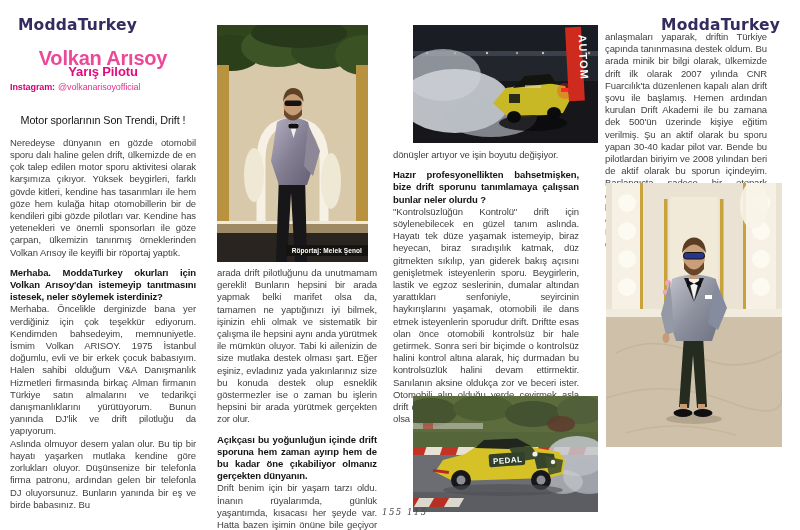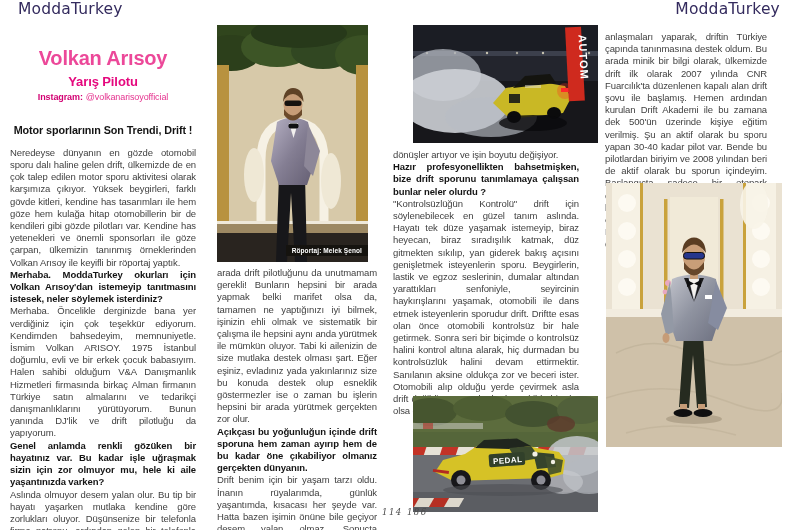--- a/index.html
+++ b/index.html
@@ -1,33 +1,33 @@
 <!DOCTYPE html>
 <html><head>
 <meta charset="utf-8">
 <style>
   html,body{margin:0;padding:0;background:#9a9a9a;}
   .page{position:relative;width:800px;height:530px;background:#ffffff;overflow:hidden;
         font-family:"Liberation Sans", sans-serif;}
-  .logo{position:absolute;top:0;font-size:15.5px;font-weight:400;color:#342b5e;
+  .logo{position:absolute;top:16px;font-size:15.5px;font-weight:700;color:#342b5e;
         letter-spacing:0.2px;font-family:"DejaVu Sans", sans-serif;}
   .logo-left{left:18px;}
   .logo-right{right:20px;}
 
   .col{position:absolute;text-align:justify;font-size:9.5px;line-height:12.2px;
        color:#3f3f3f;letter-spacing:-0.1px;}
   .col p{margin:0;}
-  .col p.q{font-weight:700;color:#141414;margin-top:0;}
+  .col p.q{font-weight:700;color:#141414;margin-top:8px;}
 
   .col1{left:10px;top:52px;width:186px;}
   .title{font-size:20px;font-weight:700;color:#ec4899;text-align:center;letter-spacing:-0.2px;}
-  .subtitle{font-size:13px;font-weight:700;color:#e5087e;text-align:center;margin-top:12px;}
-  .insta{font-size:9px;color:#e5338f;text-align:center;margin-top:3px;letter-spacing:-0.1px;}
+  .subtitle{font-size:13px;font-weight:700;color:#e5087e;text-align:center;margin-top:2px;}
+  .insta{font-size:9px;color:#e5338f;margin-top:3px;letter-spacing:-0.1px;}
   .insta-label{font-weight:700;color:#d20072;margin-right:3px;}
-  .headline{font-weight:700;font-size:10.8px;color:#141414;text-align:center;
+  .headline{font-weight:400;font-size:10.8px;color:#141414;text-align:center;
             margin-top:20px;letter-spacing:-0.1px;}
   .intro{margin-top:11px !important;}
 
   .col2{left:217px;top:267px;width:160px;}
   .col3{left:393px;top:149px;width:186px;}
   .col4{left:605px;top:31px;width:162px;}
   .col4b{left:605px;top:464px;width:162px;}
 
   .photo{position:absolute;overflow:hidden;}
   .photo svg{display:block;width:100%;height:100%;}
@@ -49,21 +49,20 @@
   <div class="logo logo-right">ModdaTurkey</div>
 
   <div class="col col1">
     <div class="title">Volkan Arısoy</div>
     <div class="subtitle">Yarış Pilotu</div>
     <div class="insta"><span class="insta-label">Instagram:</span><span>@volkanarisoyofficial</span></div>
     <div class="headline">Motor sporlarının Son Trendi, Drift !</div>
     <p class="intro">Neredeyse dünyanın en gözde otomobil sporu dalı haline gelen drift, ülkemizde de en çok talep edilen motor sporu aktivitesi olarak karşımıza çıkıyor. Yüksek beygirleri, farklı gövde kitleri, kendine has tasarımları ile hem göze hem kulağa hitap otomobillerin bir de kendileri gibi gözde pilotları var. Kendine has yetenekleri ve önemli sponsorları ile göze çarpan, ülkemizin tanınmış örneklerinden Volkan Arısoy ile keyifli bir röportaj yaptık.</p>
     <p class="q">Merhaba. ModdaTurkey okurları için Volkan Arısoy'dan istemeyip tanıtmasını istesek, neler söylemek isterdiniz?</p>
     <p>Merhaba. Öncelikle derginizde bana yer verdiğiniz için çok teşekkür ediyorum. Kendimden bahsedeyim, memnuniyetle. İsmim Volkan ARISOY. 1975 İstanbul doğumlu, evli ve bir erkek çocuk babasıyım. Halen sahibi olduğum V&amp;A Danışmanlık Hizmetleri firmasında birkaç Alman firmanın Türkiye satın almalarını ve tedarikçi danışmanlıklarını yürütüyorum. Bunun yanında DJ'lik ve  drift pilotluğu da yapıyorum.</p>
-    <p class="q">Genel anlamda renkli gözüken bir hayatınız var. Bu kadar işle uğraşmak sizin için zor olmuyor mu, hele ki aile yaşantınızda varken?</p>
     <p>Aslında olmuyor desem yalan olur. Bu tip bir hayatı yaşarken mutlaka kendine göre zorlukları oluyor. Düşünsenize bir telefonla firma patronu, ardından gelen bir telefonla DJ oluyorsunuz. Bunların yanında bir eş ve birde babasınız. Bu</p>
   </div>
 
   <div class="photo" id="photo1">
     <svg viewBox="0 0 151 237" preserveAspectRatio="none">
       <defs>
         <linearGradient id="spk1" x1="0" y1="0" x2="1" y2="1">
           <stop offset="0" stop-color="#b6b1c4"></stop>
             <stop offset="0.5" stop-color="#847e93"></stop>
             <stop offset="1" stop-color="#635d71"></stop>
@@ -249,14 +248,14 @@
       <path d="M81 97 L88 100.5 L95 97 L95 104 L88 100.5 L81 104 Z" fill="#0e0e10"></path>
       <rect x="84" y="88" width="8" height="8" fill="#c99e78"></rect>
       <ellipse cx="88" cy="74" rx="11" ry="13" fill="#c99e78"></ellipse>
       <path d="M76 70 Q77 55 88 54.5 Q99 55 100 70 Q94 61.5 88 61.5 Q82 61.5 76 70 Z" fill="#5a3d22"></path>
       <path d="M78 79 Q88 94 98 79 L98 86 Q93 92.5 88 92.5 Q83 92.5 78 86 Z" fill="#66462a"></path>
       <rect x="77.5" y="69.5" width="21" height="6.5" rx="3" fill="#26368c" stroke="#14110e" stroke-width="1"></rect>
     </svg>
   </div>
 
 
-  <div class="pagenums">114 186</div>
+  <div class="pagenums">155 115</div>
 </div>
 
 </body></html>

